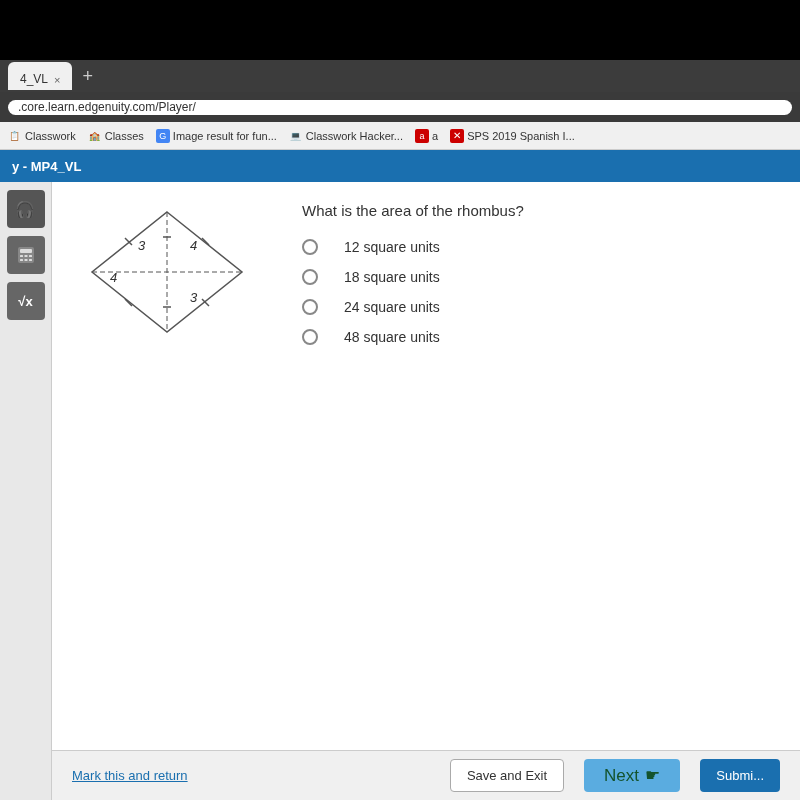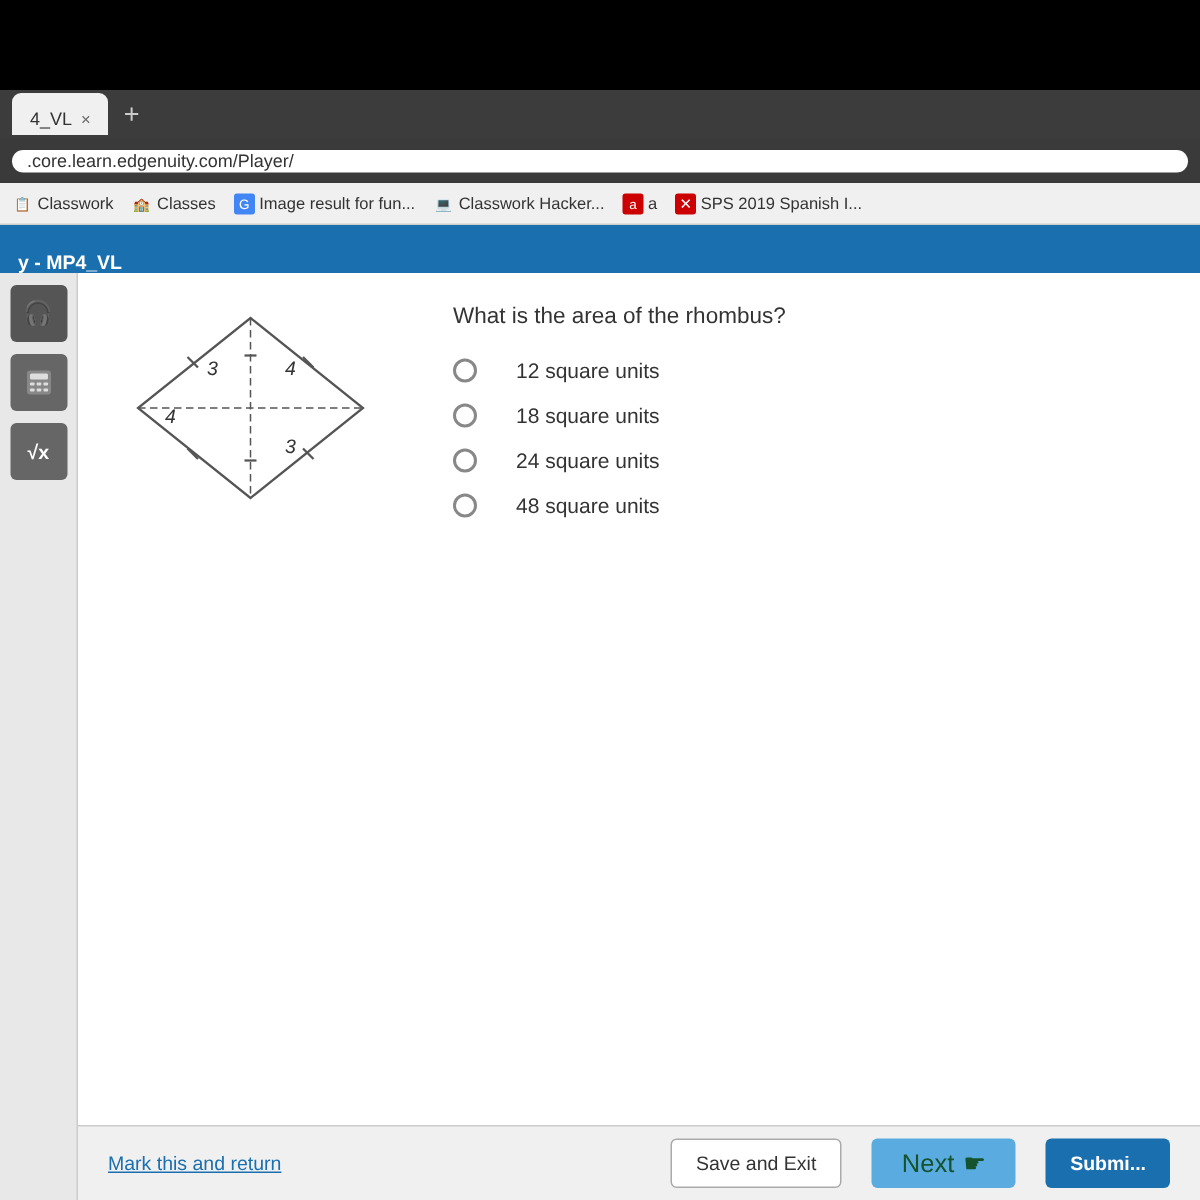--- a/index.html
+++ b/index.html
@@ -105,21 +105,21 @@
       align-items: center;
       justify-content: center;
       font-size: 9px;
     }
 
     
     .app-header {
       background: #1a6faf;
       height: 32px;
       display: flex;
-      align-items: flex-end;
+      align-items: center;
       padding: 0 12px;
       color: #fff;
       font-size: 13px;
       font-weight: bold;
     }
 
     .app-body {
       display: flex;
       background: #f5f5f5;
       height: calc(800px - 60px - 32px - 30px - 28px - 32px);
@@ -264,21 +264,20 @@
     }
 
     .btn-submit {
       background: #1a6faf;
       border: none;
       border-radius: 4px;
       padding: 6px 16px;
       font-size: 13px;
       color: #fff;
       cursor: pointer;
-      font-weight: bold;
     }
 
     .dark-overlay {
       position: absolute;
       top: 0;
       left: 0;
       right: 0;
       height: 60px;
       background: #000;
     }

